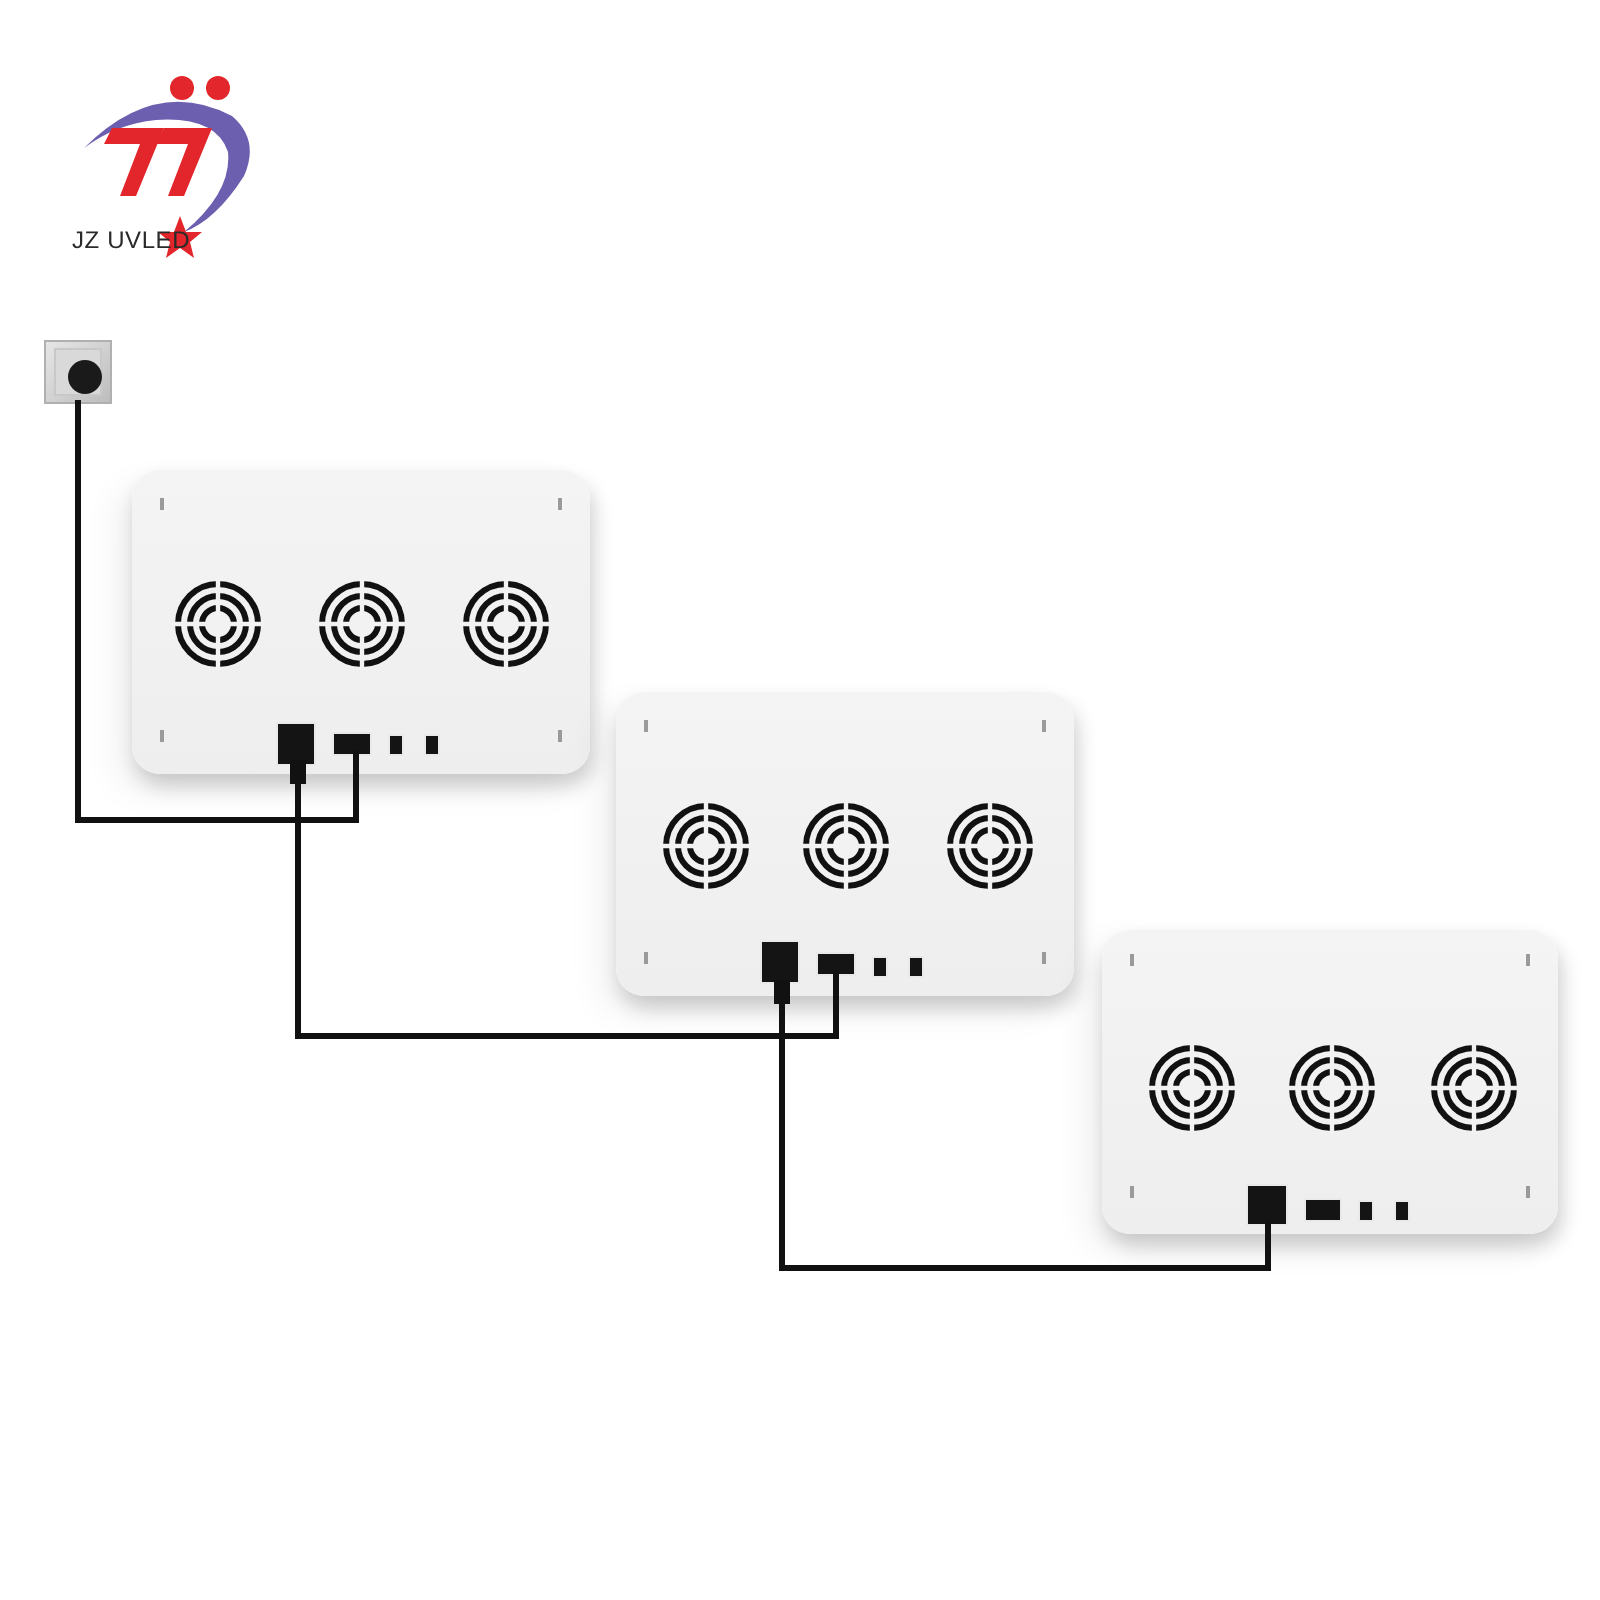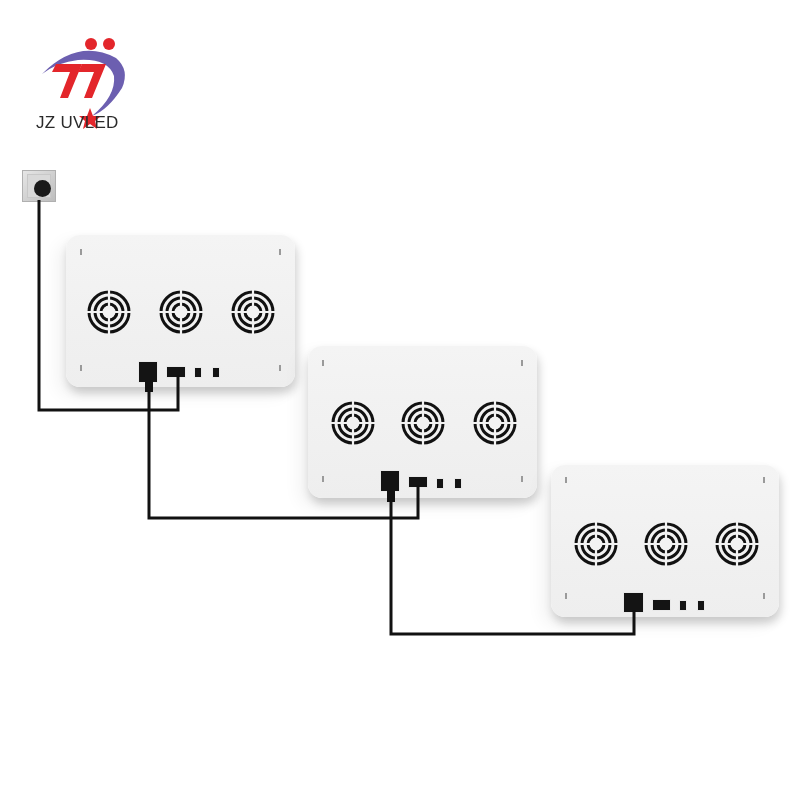--- a/index.html
+++ b/index.html
@@ -1,18 +1,18 @@
 <!DOCTYPE html>
 <html><head>
 <meta charset="utf-8">
 <style>
   html,body{margin:0;padding:0;background:#ffffff;}
   body{width:800px;height:800px;position:relative;overflow:hidden;font-family:"Liberation Sans",sans-serif;}
   .logo{position:absolute;left:38px;top:30px;width:100px;height:100px;}
-  .logo-text{position:absolute;left:36px;top:113px;font-size:17px;color:#2a2a2a;letter-spacing:0.3px;font-family:"Liberation Sans",sans-serif;}
+  .logo-text{position:absolute;left:36px;top:113px;font-size:12px;color:#2a2a2a;letter-spacing:0.3px;font-family:"Liberation Sans",sans-serif;}
   .socket{position:absolute;left:22px;top:170px;width:34px;height:32px;background:linear-gradient(135deg,#e6e6e6,#bdbdbd);border:1px solid #b0b0b0;box-sizing:border-box;}
   .socket-inner{position:absolute;left:4px;top:3px;width:24px;height:24px;background:#d9d9d9;border:1px solid #c8c8c8;box-sizing:border-box;}
   .plug{position:absolute;left:6px;top:5px;width:17px;height:17px;border-radius:50%;background:#1a1a1a;}
   .wires{position:absolute;left:0;top:0;}
   .panel{position:absolute;background:linear-gradient(180deg,#f4f4f4 0%,#eeeeee 100%);border-radius:14px;box-shadow:2px 6px 10px rgba(0,0,0,0.18), -8px 8px 18px rgba(0,0,0,0.06);}
   .screw{position:absolute;width:2px;height:6px;background:#9a9a9a;}
   .fan{position:absolute;width:46px;height:46px;}
   .port{position:absolute;background:#141414;border:1px solid #e9e9e9;box-sizing:border-box;}
 </style>
 </head>

